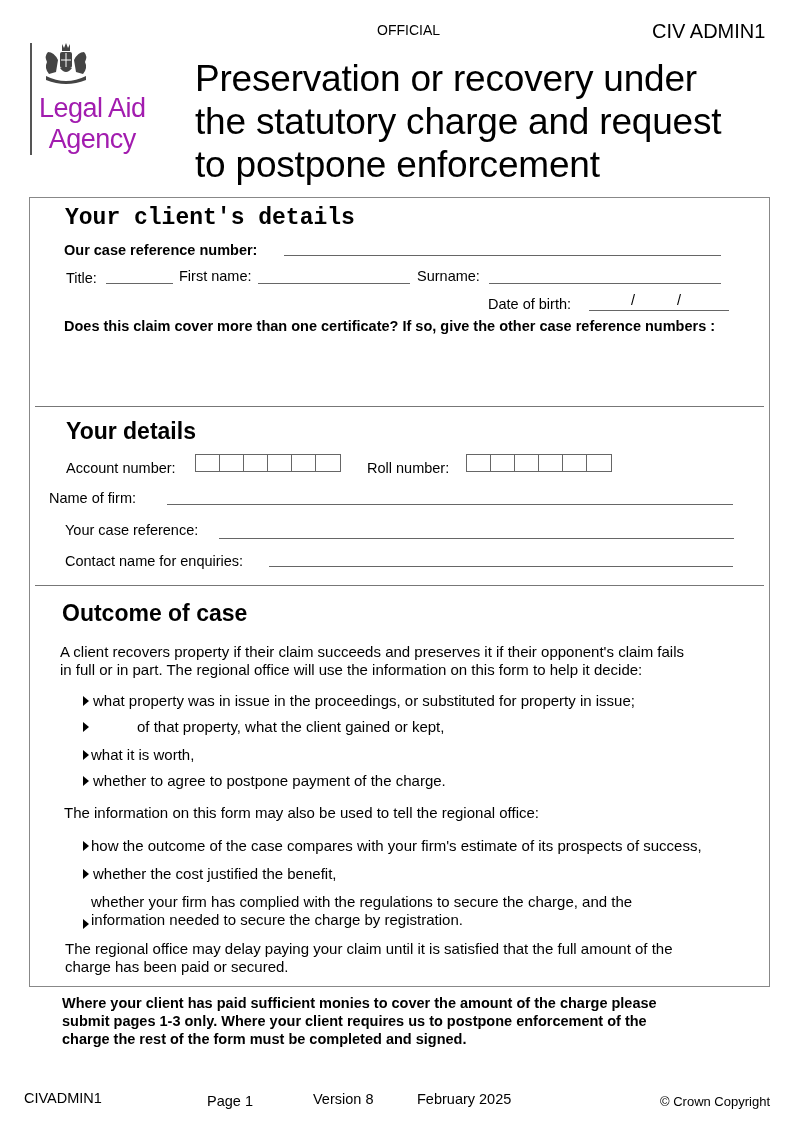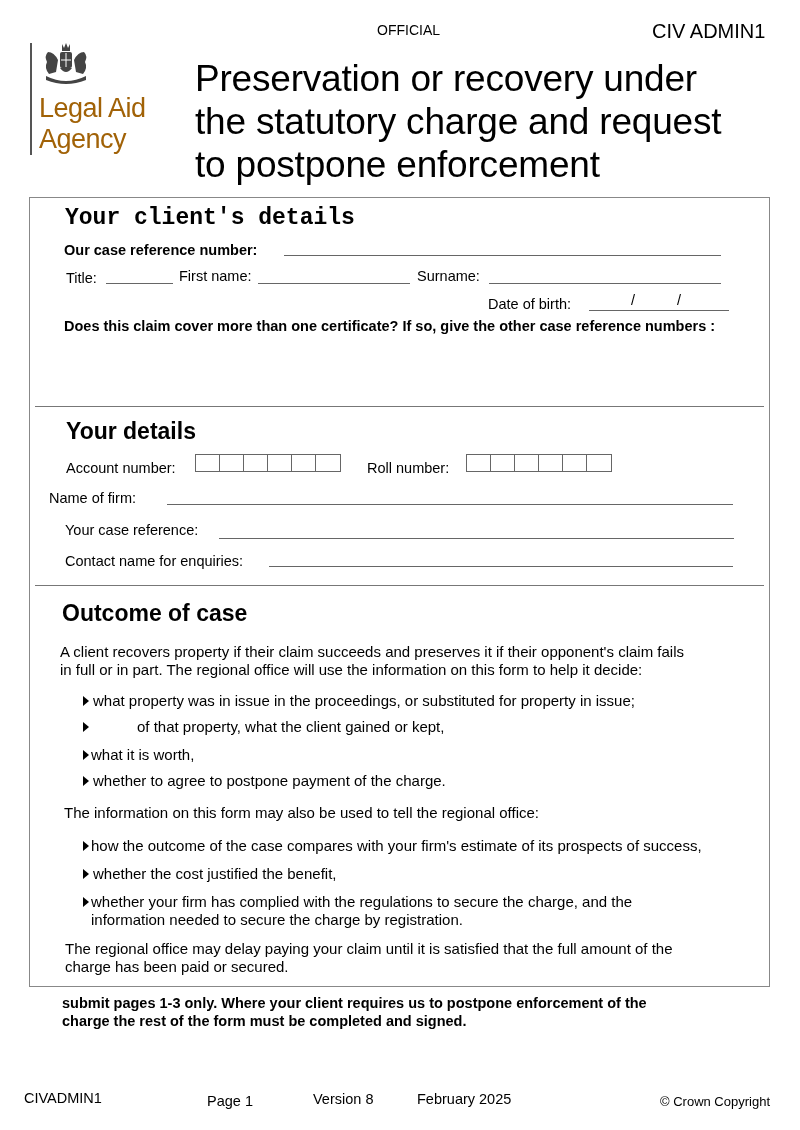--- a/index.html
+++ b/index.html
@@ -3,21 +3,21 @@
 <meta charset="utf-8">
 <style>
   html, body { margin: 0; padding: 0; background: #ffffff; }
   body { width: 800px; height: 1130px; position: relative; overflow: hidden;
          font-family: "Liberation Sans", sans-serif; color: #000; }
   .abs { position: absolute; }
   .classification { left: 377px; top: 22px; font-size: 14px; }
   .formcode { left: 652px; top: 20px; font-size: 20px; }
   .logo-bar { left: 30px; top: 43px; width: 2px; height: 112px; background: #555; }
   .crest { left: 40px; top: 42px; width: 52px; height: 46px; }
-  .logo-text { left: 39px; top: 93px; font-size: 27px; line-height: 31px; color: #a16207; letter-spacing: -0.5px; }
+  .logo-text { left: 39px; top: 93px; font-size: 27px; line-height: 31px; color: #a21caf; letter-spacing: -0.5px; text-align: center; }
   .title { left: 195px; top: 57px; font-size: 37px; line-height: 43px; letter-spacing: -0.2px; }
 
   .box { left: 29px; top: 197px; width: 741px; height: 790px; border: 1px solid #888; box-sizing: border-box; }
   .divider { height: 1px; background: #777; left: 35px; width: 729px; }
   .h2 { font-weight: bold; font-size: 23px; }
   .b14 { font-weight: bold; font-size: 14.5px; }
   .t14 { font-size: 14.5px; }
   .t15 { font-size: 15px; line-height: 18px; }
   .line { height: 1px; background: #666; }
   .cells { display: flex; height: 18px; border: 1px solid #666; box-sizing: border-box; }
@@ -143,34 +143,35 @@
 <div class="abs t15" style="left:64px; top:804px;">The information on this form may also be used to tell the regional office:</div>
 
 <div class="abs bullet" style="left:83px; top:837px;">
     <span class="tri" style="margin-right:2px;"></span>
     <span>how the outcome of the case compares with your firm's estimate of its prospects of success,</span>
   </div>
 <div class="abs bullet" style="left:83px; top:865px;">
     <span class="tri"></span>
     <span>whether the cost justified the benefit,</span>
   </div>
-<div class="abs bullet" style="left:83px; top:893px;">
+<div class="abs bullet" style="left:83px; top:893px;align-items:flex-end;">
     <span class="tri" style="margin-right:2px;"></span>
   <span>
     <div>whether your firm has complied with the regulations to secure the charge, and the</div>
     <div>information needed to secure the charge by registration.</div>
   </span>
 </div>
 
 <div class="abs t15" style="left:65px; top:940px; width:690px;">
   <div>The regional office may delay paying your claim until it is satisfied that the full amount of the</div>
   <div>charge has been paid or secured.</div>
 </div>
 
 <div class="abs notice">
+  <div>Where your client has paid sufficient monies to cover the amount of the charge please</div>
   <div>submit pages 1-3 only.  Where your client requires us to postpone enforcement of the</div>
   <div>charge the rest of the form must be completed and signed.</div>
 </div>
 
 <div class="abs footer" style="left:24px; top:1090px;">CIVADMIN1</div>
 <div class="abs footer" style="left:191px; top:1093px;margin-left:16px;">Page 1</div>
 <div class="abs footer" style="left:313px; top:1091px;">Version 8</div>
 <div class="abs footer" style="left:417px; top:1091px;">February 2025</div>
 <div class="abs" style="left:660px; top:1094px; font-size:13px;">© Crown Copyright</div>
 

